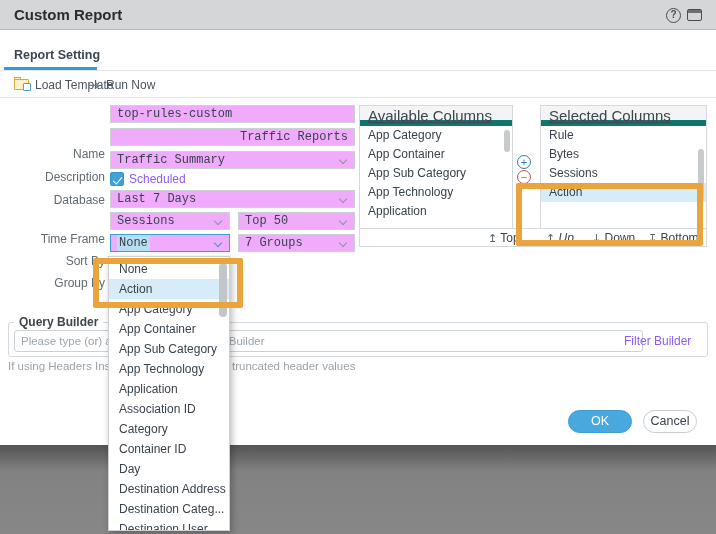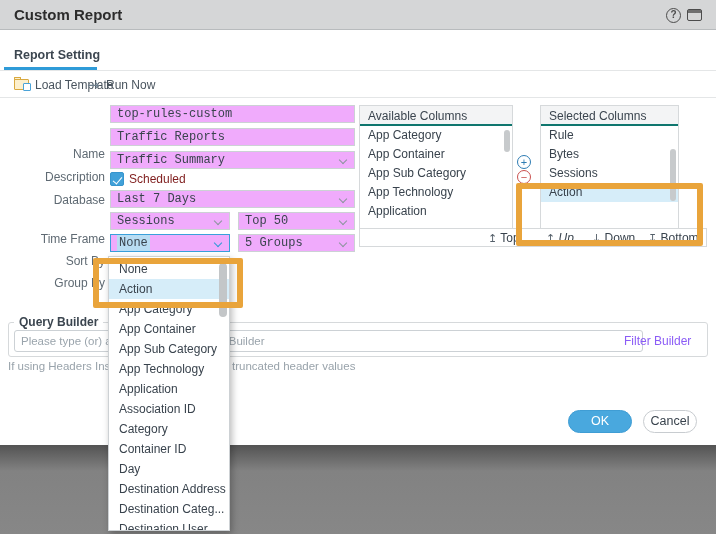--- a/index.html
+++ b/index.html
@@ -40,26 +40,26 @@
     font-family:Liberation Mono, monospace; font-size:12px; color:#39434d; padding:0 6px; }
   .tselect { line-height:16px; }
   .chev { position:absolute; right:8px; top:5px; width:6px; height:6px;
     border-right:1.5px solid #8b959d; border-bottom:1.5px solid #8b959d; transform:rotate(45deg); }
   .chev.blue { border-color:#2f9bd8; }
   .focused { border-color:#3aa0da; }
   .sel-hl { background:#b9ddf3; padding:1px 2px; }
   .checkbox { width:14px; height:14px; background:#41a1d9; border-radius:2px; border:1px solid #3795cd; }
   .checkbox::after { content:""; position:absolute; left:4px; top:1.5px; width:4px; height:8px;
     border-right:1.8px solid #fff; border-bottom:1.8px solid #fff; transform:rotate(40deg); }
-  .cb-label { font-size:12px; color:#7f1d1d; line-height:15px; }
+  .cb-label { font-size:12px; color:#8b5cf6; line-height:15px; }
 
   
   .panel { background:#fff; border:1px solid #d6d9db; }
-  .panel-header { height:20px; line-height:20px; background:#f3f4f5; border-bottom:2px solid #0f766e;
-    padding-left:8px; font-size:12px; color:#3b454f; }
+  .panel-header { height:20px; line-height:20px; background:#f3f4f5; border-bottom:6px solid #0f766e;
+    padding-left:8px; font-size:15px; color:#3b454f;text-decoration:underline; }
   .pitem { height:19px; line-height:19px; padding-left:8px; font-size:12px; color:#39434d; white-space:nowrap; overflow:hidden; }
   .pitem.hl { background:#d6edf9; }
   .thumb { position:absolute; background:#c7cacc; border-radius:3px; width:6px; }
   .circ { width:14px; height:14px; border-radius:50%; text-align:center; font-size:11px; line-height:12px; background:#fff; }
   .circ.plus { border:1.4px solid #2d7cb3; color:#2d7cb3; }
   .circ.minus { border:1.4px solid #c9504e; color:#c9504e; }
   .cols-footer { left:359px; top:228px; width:348px; height:19px; background:#fff; border:1px solid #d6d9db;
     font-size:12px; color:#39434d; line-height:18px; }
   .ft-ic { font-family:"DejaVu Sans",sans-serif; color:#545f69; font-size:11px; }
 
@@ -116,21 +116,21 @@
   <div class="abs toolbar-line"></div>
 
   <div class="abs flabel" style="left:0; top:105px;">Name</div>
   <div class="abs flabel" style="left:0; top:128px;">Description</div>
   <div class="abs flabel" style="left:0; top:151px;">Database</div>
   <div class="abs flabel" style="left:0; top:190px;">Time Frame</div>
   <div class="abs flabel" style="left:0; top:212px;">Sort By</div>
   <div class="abs flabel" style="left:0; top:234px;">Group By</div>
 
   <input class="abs tinput" style="left: 110px; top: 105px; width: 245px;" value="top-rules-custom">
-  <input class="abs tinput" style="left: 110px; top: 128px; width: 245px;" value="Traffic Reports">
+  <input class="abs tinput" style="left: 110px; top: 128px; width: 245px; text-align: right;" value="Traffic Reports">
 
   <div class="abs tselect" style="left:110px; top:151px; width:245px;">
     <span>Traffic Summary</span>
     <span class="chev"></span>
   </div>
 
   <div class="abs checkbox" style="left:110px; top:172px;"></div>
   <div class="abs cb-label" style="left:129px; top:172px;">Scheduled</div>
 
   <div class="abs tselect" style="left:110px; top:190px; width:245px;">
@@ -145,38 +145,38 @@
   <div class="abs tselect" style="left:238px; top:212px; width:117px;">
     <span>Top 50</span>
     <span class="chev"></span>
   </div>
 
   <div class="abs tselect focused" style="left:110px; top:234px; width:120px;">
     <span class="sel-hl">None</span>
     <span class="chev blue"></span>
   </div>
   <div class="abs tselect" style="left:238px; top:234px; width:117px;">
-    <span>5 Groups</span>
+    <span>7 Groups</span>
     <span class="chev"></span>
   </div>
 
   <div class="abs panel" style="left:359px; top:105px; width:154px; height:142px;">
     <div class="panel-header">Available Columns</div>
     <div class="pitem">App Category</div>
     <div class="pitem">App Container</div>
     <div class="pitem">App Sub Category</div>
     <div class="pitem">App Technology</div>
     <div class="pitem">Application</div>
     <div class="thumb" style="right:2px; top:24px; height:22px;"></div>
   </div>
 
   <div class="abs circ plus" style="left:517px; top:155px;">+</div>
   <div class="abs circ minus" style="left:517px; top:170px;">−</div>
 
-  <div class="abs panel" style="left:540px; top:105px; width:139px; height:142px;">
+  <div class="abs panel" style="left:540px; top:105px; width:167px; height:142px;">
     <div class="panel-header">Selected Columns</div>
     <div class="pitem">Rule</div>
     <div class="pitem">Bytes</div>
     <div class="pitem">Sessions</div>
     <div class="pitem hl">Action</div>
     <div class="thumb" style="right:2px; top:43px; height:52px;"></div>
   </div>
 
   <div class="abs cols-footer">
     <span class="abs" style="left:128px; top:0;">

